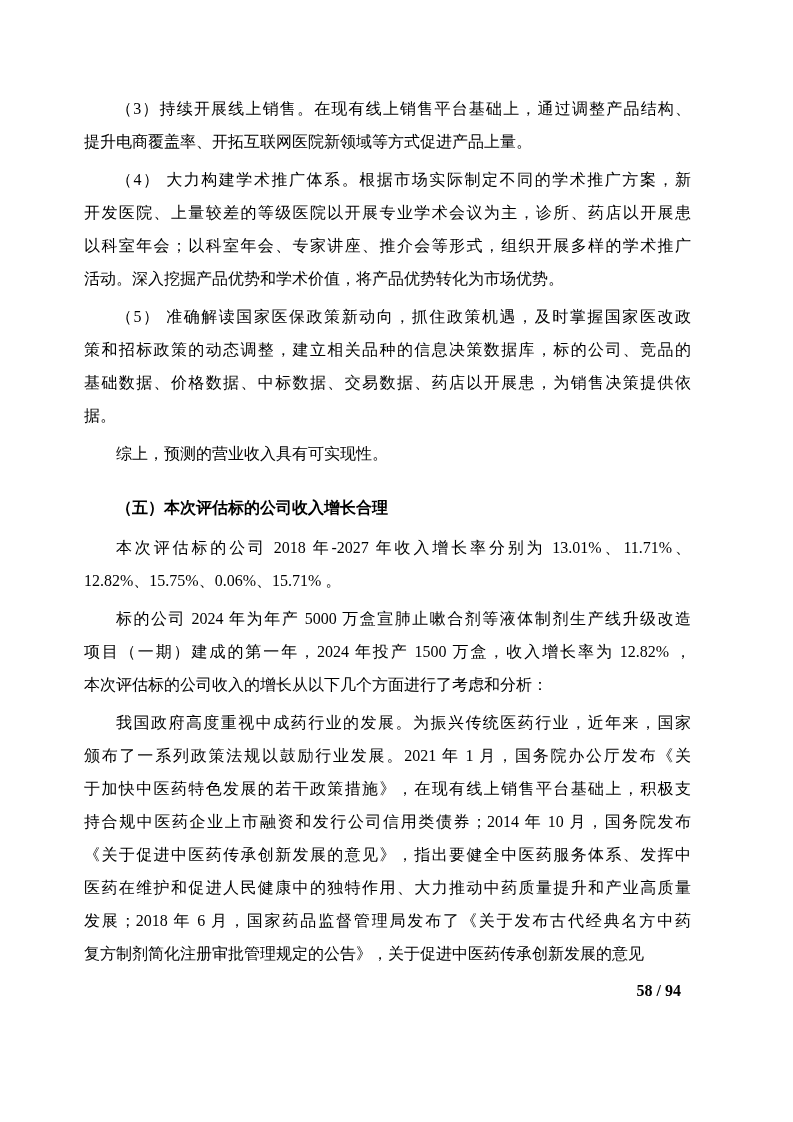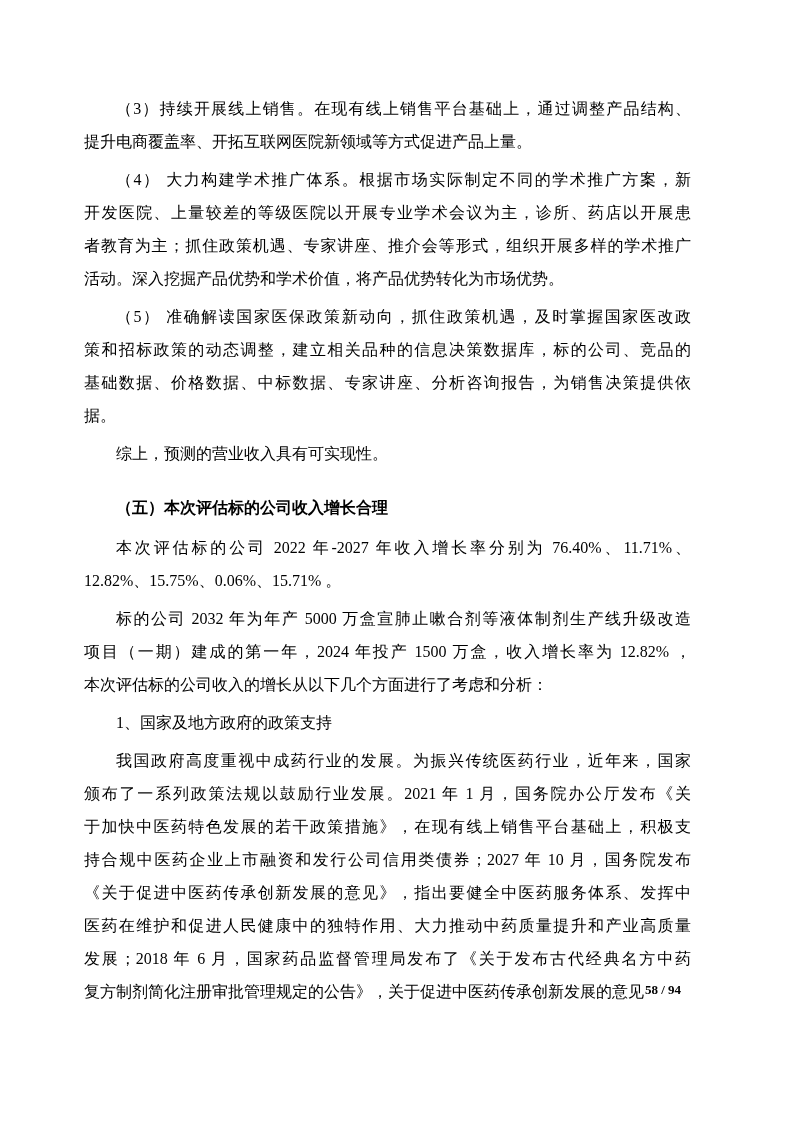--- a/index.html
+++ b/index.html
@@ -40,70 +40,67 @@
     text-align: justify;
     text-align-last: justify;
   }
   .line.indent {
     text-indent: 2em;
   }
   .page-number {
     position: absolute;
     top: 982px;
     right: 112px;
-    font-size: 13px;
+    font-size: 16px;
     font-weight: bold;
     font-family: "Liberation Serif", "DejaVu Serif", serif;
     color: #000000;
   }
 </style>
 </head>
 <body>
 
 <div class="page">
   <div class="content">
       <div class="para">
         <div class="line indent fill">（3）持续开展线上销售。在现有线上销售平台基础上，通过调整产品结构、</div>
         <div class="line">提升电商覆盖率、开拓互联网医院新领域等方式促进产品上量。</div>
       </div>
       <div class="para">
         <div class="line indent fill">（4） 大力构建学术推广体系。根据市场实际制定不同的学术推广方案，新</div>
         <div class="line fill">开发医院、上量较差的等级医院以开展专业学术会议为主，诊所、药店以开展患</div>
-        <div class="line fill">者教育为主；抓住政策机遇、专家讲座、推介会等形式，组织开展多样的学术推广</div>
+        <div class="line fill">以科室年会；以科室年会、专家讲座、推介会等形式，组织开展多样的学术推广</div>
         <div class="line">活动。深入挖掘产品优势和学术价值，将产品优势转化为市场优势。</div>
       </div>
       <div class="para">
         <div class="line indent fill">（5） 准确解读国家医保政策新动向，抓住政策机遇，及时掌握国家医改政</div>
         <div class="line fill">策和招标政策的动态调整，建立相关品种的信息决策数据库，标的公司、竞品的</div>
-        <div class="line fill">基础数据、价格数据、中标数据、专家讲座、分析咨询报告，为销售决策提供依</div>
+        <div class="line fill">基础数据、价格数据、中标数据、交易数据、药店以开展患，为销售决策提供依</div>
         <div class="line">据。</div>
       </div>
       <div class="para">
         <div class="line indent">综上，预测的营业收入具有可实现性。</div>
       </div>
       <div class="para heading">
         <div class="line indent">（五）本次评估标的公司收入增长合理</div>
       </div>
       <div class="para">
-        <div class="line indent fill">本次评估标的公司 2022 年-2027 年收入增长率分别为 76.40%、11.71%、</div>
+        <div class="line indent fill">本次评估标的公司 2018 年-2027 年收入增长率分别为 13.01%、11.71%、</div>
         <div class="line">12.82%、15.75%、0.06%、15.71% 。</div>
       </div>
       <div class="para">
-        <div class="line indent fill">标的公司 2032 年为年产 5000 万盒宣肺止嗽合剂等液体制剂生产线升级改造</div>
+        <div class="line indent fill">标的公司 2024 年为年产 5000 万盒宣肺止嗽合剂等液体制剂生产线升级改造</div>
         <div class="line fill">项目（一期）建成的第一年，2024 年投产 1500 万盒，收入增长率为 12.82% ，</div>
         <div class="line">本次评估标的公司收入的增长从以下几个方面进行了考虑和分析：</div>
-      </div>
-      <div class="para">
-        <div class="line indent">1、国家及地方政府的政策支持</div>
       </div>
       <div class="para">
         <div class="line indent fill">我国政府高度重视中成药行业的发展。为振兴传统医药行业，近年来，国家</div>
         <div class="line fill">颁布了一系列政策法规以鼓励行业发展。2021 年 1 月，国务院办公厅发布《关</div>
         <div class="line fill">于加快中医药特色发展的若干政策措施》，在现有线上销售平台基础上，积极支</div>
-        <div class="line fill">持合规中医药企业上市融资和发行公司信用类债券；2027 年 10 月，国务院发布</div>
+        <div class="line fill">持合规中医药企业上市融资和发行公司信用类债券；2014 年 10 月，国务院发布</div>
         <div class="line fill">《关于促进中医药传承创新发展的意见》，指出要健全中医药服务体系、发挥中</div>
         <div class="line fill">医药在维护和促进人民健康中的独特作用、大力推动中药质量提升和产业高质量</div>
         <div class="line fill">发展；2018 年 6 月，国家药品监督管理局发布了《关于发布古代经典名方中药</div>
         <div class="line">复方制剂简化注册审批管理规定的公告》，关于促进中医药传承创新发展的意见</div>
       </div>
     </div>
   <div class="page-number">58 / 94</div>
 </div>
 
 </body></html>

